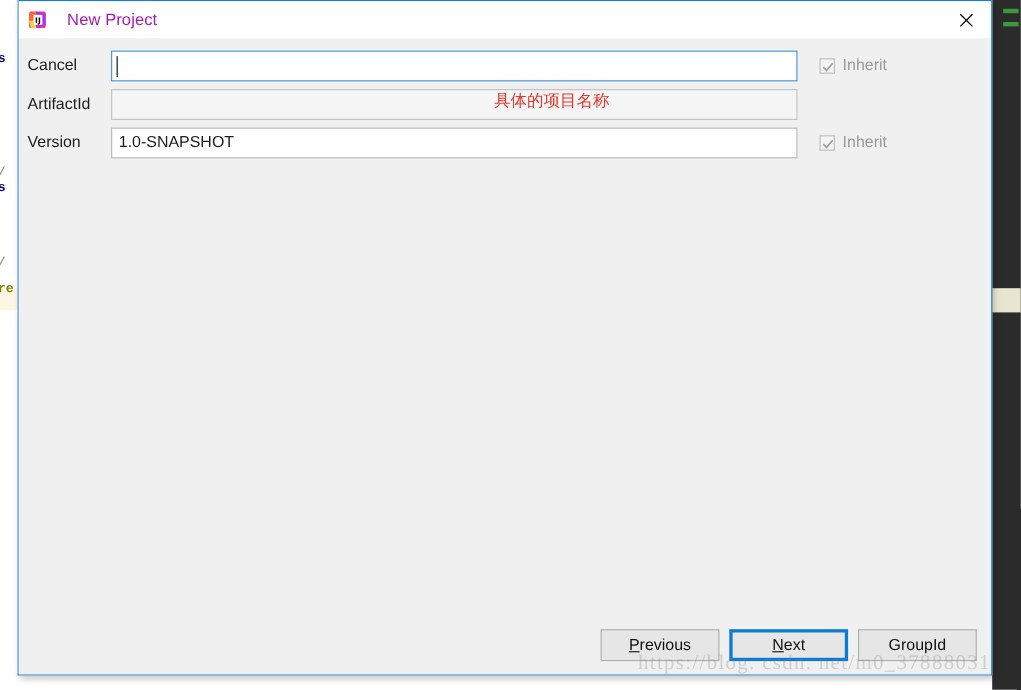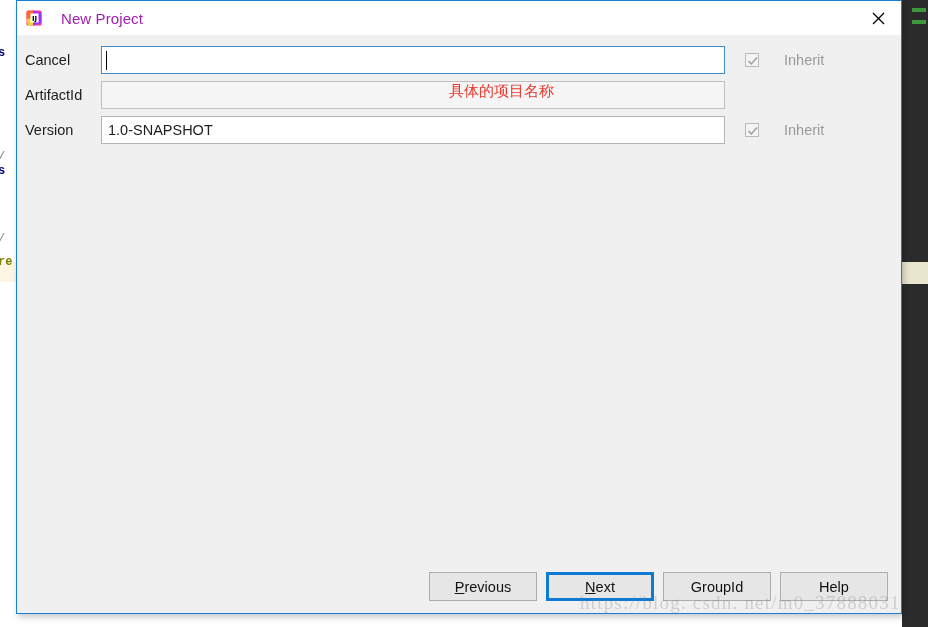--- a/index.html
+++ b/index.html
@@ -187,21 +187,21 @@
     position: relative;
     flex: none;
   }
   .checkbox svg {
     position: absolute;
     left: 1px; top: 1px;
   }
   .inherit-label {
     font-size: 14.5px;
     color: #9a9a9a;
-    margin-left: 25px;
+    margin-left: 7px;
   }
   .inherit-placeholder {
     width: 90px;
     flex: none;
   }
 
   
   .annotation {
     position: absolute;
     color: #e8392f;
@@ -350,23 +350,20 @@
             <span class="mnemonic">P</span>
             <span>revious</span>
           </button>
         <button class="dlg-button default-focus">
             <span class="mnemonic">N</span>
             <span>ext</span>
           </button>
         <button class="dlg-button">
             <span>GroupId</span>
           </button>
-        <button class="dlg-button">
-            <span>Help</span>
-          </button>
       </div>
 
     </div>
   </div>
 
   <div class="watermark">https://blog. csdn. net/m0_37888031</div>
 
 </div>
 
 </body></html>

